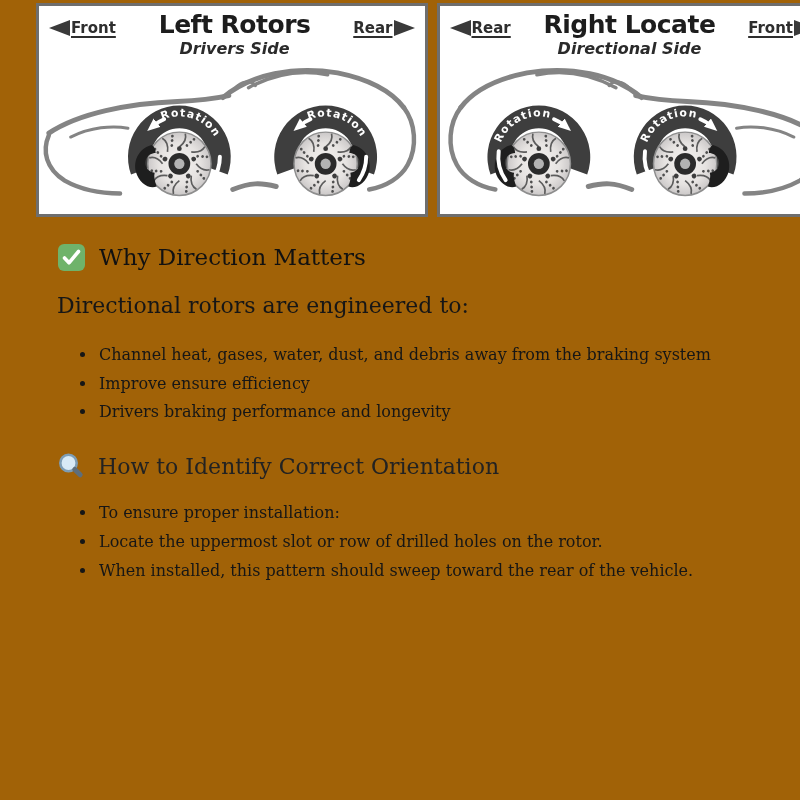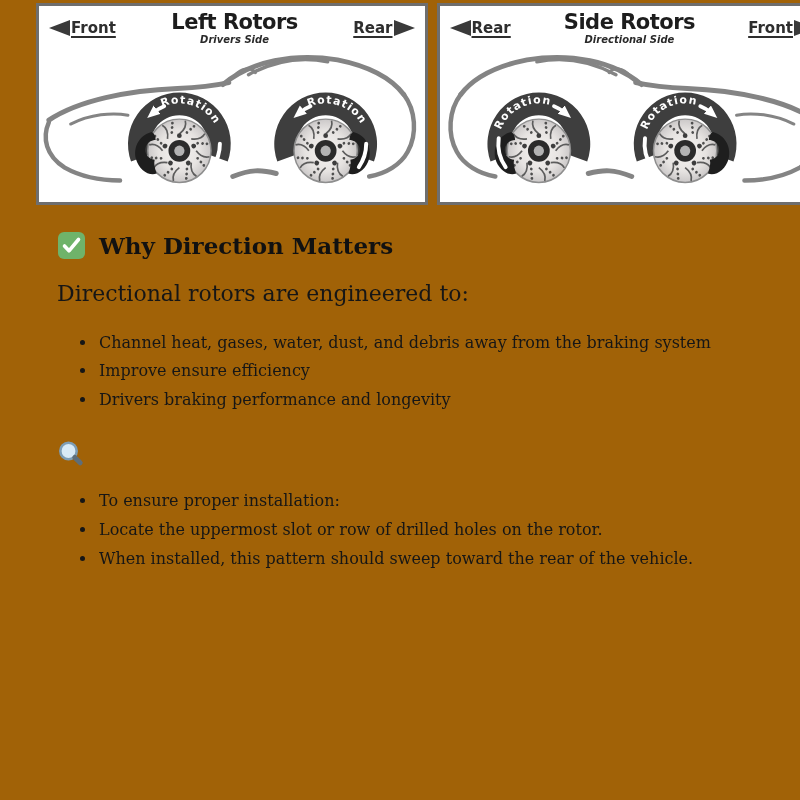--- a/index.html
+++ b/index.html
@@ -4,37 +4,37 @@
 <style>
   html,body{margin:0;padding:0;background:#fff;}
   .page{width:800px;height:800px;overflow:hidden;background:#a16207;position:relative;
         font-family:"DejaVu Serif",serif;color:#161616;padding-left:32px;}
 
   
   .diagram{display:flex;gap:9px;padding:3px 4px 0 4px;}
   .panel{flex:1;border:3px solid #6e6e6e;background:#fff;min-width:0;}
   .phead{display:grid;grid-template-columns:auto 1fr auto;align-items:start;padding:6px 10px 0 10px;}
   .ptitle{text-align:center;}
-  .t1{font-family:"DejaVu Sans",sans-serif;font-weight:700;font-size:21px;line-height:1.02;color:#1d1d1d;letter-spacing:-0.5px;}
-  .t2{font-family:"DejaVu Sans",sans-serif;font-weight:700;font-style:italic;font-size:10px;color:#2a2a2a;margin-top:1px;}
+  .t1{font-family:"DejaVu Sans",sans-serif;font-weight:700;font-size:25px;line-height:1.02;color:#1d1d1d;letter-spacing:-0.5px;}
+  .t2{font-family:"DejaVu Sans",sans-serif;font-weight:700;font-style:italic;font-size:16px;color:#2a2a2a;margin-top:1px;}
   .dirlabel{display:flex;align-items:center;gap:1px;margin-top:7px;}
   .dirtext{font-family:"DejaVu Sans",sans-serif;font-weight:700;font-size:15px;color:#2e2e2e;
            text-decoration:underline;text-decoration-thickness:2px;text-underline-offset:3px;}
   .tri{width:0;height:0;display:inline-block;}
   .tri-l{border-top:8px solid transparent;border-bottom:8px solid transparent;border-right:21px solid #3a3a3a;}
   .tri-r{border-top:8px solid transparent;border-bottom:8px solid transparent;border-left:21px solid #3a3a3a;}
   .carsvg{display:block;width:100%;height:auto;}
   .arr{stroke:#ffffff;stroke-width:4;fill:none;stroke-linecap:round;}
   .rottxt{font-family:"DejaVu Sans",sans-serif;font-weight:700;font-size:11px;letter-spacing:1.1px;fill:#ffffff;}
 
   
   .intro{font-size:22px;line-height:1.66;margin:15px 25px 0 25px;max-width:745px;}
   .sechead{display:flex;align-items:center;gap:13px;margin:26px 25px 0 25px;}
   .sechead .hicon{flex:0 0 auto;display:inline-flex;}
-  .sechead.bold span.htxt{font-weight:700;font-size:23px;color:#111;}
+  .sechead.bold span.htxt{font-weight:400;font-size:23px;color:#111;}
   .sechead.reg span.htxt{font-weight:400;font-size:22px;color:#222;}
   .lead{font-size:22px;line-height:1.5;margin:17px 25px 0 25px;}
   ul.blist{font-size:16px;line-height:1.68;margin:20px 0 0 25px;padding-left:40px;}
   ul.blist li{margin:2px 0;padding-left:2px;}
   .list1{max-width:730px;}
   .list2{max-width:778px;}
 </style>
 </head>
 <body>
 
@@ -151,21 +151,21 @@
       </svg>
     </div>
 
     <div class="panel">
       <div class="phead">
         <div class="dirlabel">
           <span class="tri tri-l"></span>
           <span class="dirtext">Rear</span>
         </div>
         <div class="ptitle">
-          <div class="t1">Side Rotors</div>
+          <div class="t1">Right Locate</div>
           <div class="t2">Directional Side</div>
         </div>
         <div class="dirlabel">
           <span class="dirtext">Front</span>
           <span class="tri tri-r"></span>
         </div>
       </div>
 
       <svg class="carsvg" viewBox="0 0 390 158" aria-hidden="true">
         <g transform="translate(390,0) scale(-1,1)">
@@ -208,20 +208,21 @@
     <li>Drivers braking performance and longevity</li>
   </ul>
 
   <div class="sechead reg">
     <span class="hicon">
       <svg width="28" height="28" viewBox="0 0 28 28">
         <circle cx="11.5" cy="11" r="8.2" fill="#d8eaf6" stroke="#7d9db5" stroke-width="2.6"></circle>
         <line x1="17.8" y1="17.4" x2="23.2" y2="22.8" stroke="#5e6e7a" stroke-width="5" stroke-linecap="round"></line>
       </svg>
     </span>
+    <span class="htxt">How to Identify Correct Orientation</span>
   </div>
 
   <ul class="blist list2">
     <li>To ensure proper installation:</li>
     <li>Locate the uppermost slot or row of drilled holes on the rotor.</li>
     <li>When installed, this pattern should sweep toward the rear of the vehicle.</li>
   </ul>
 
 </div>
 

